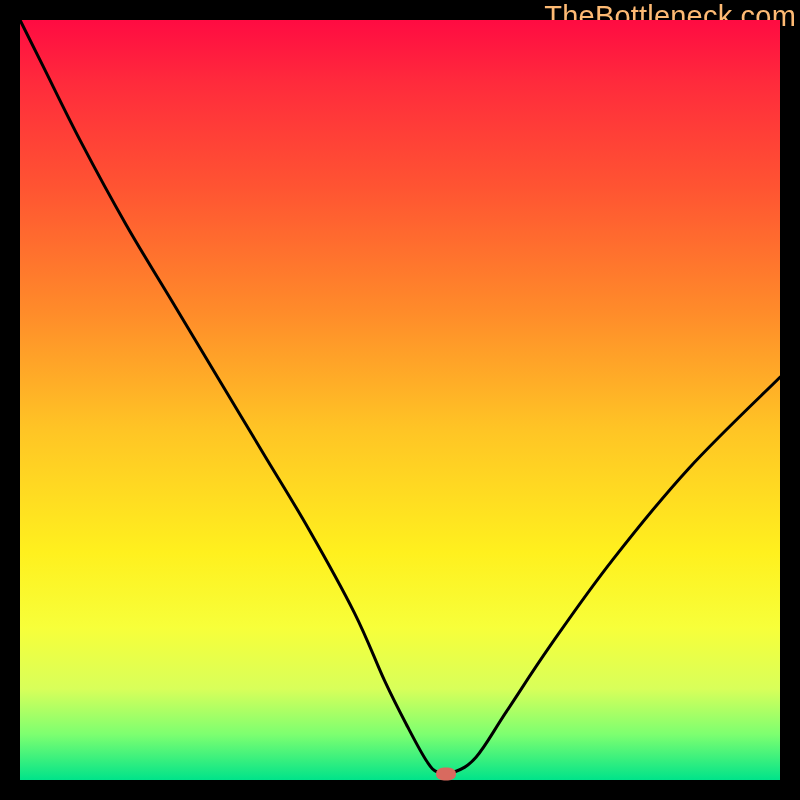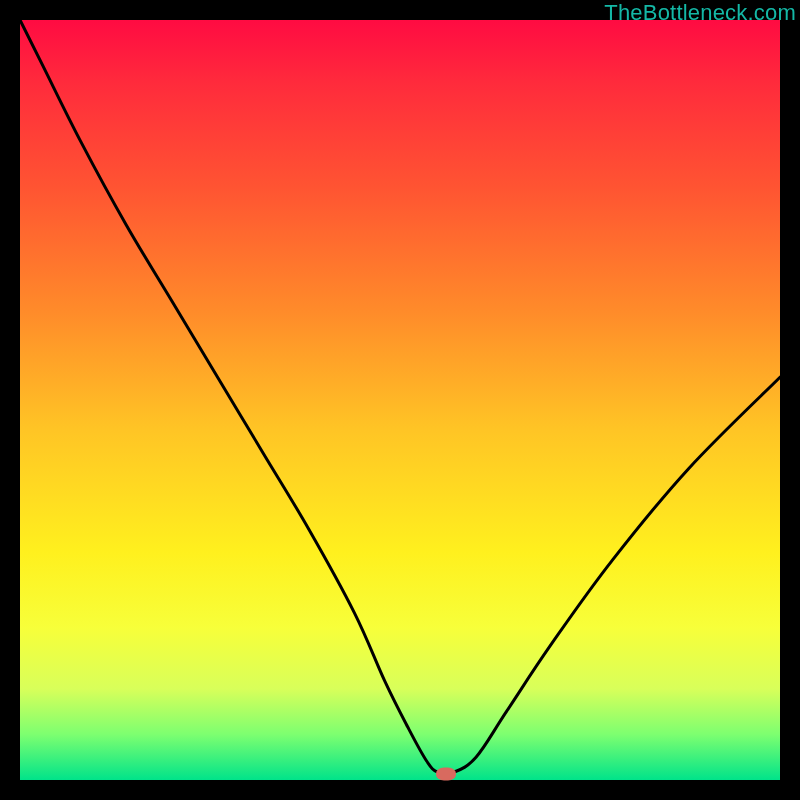--- a/index.html
+++ b/index.html
@@ -35,22 +35,22 @@
       #f7ff3a 80%,
       #d8ff5a 88%,
       #7dff70 94%,
       #00e38a 100%
     );
   }
   .watermark {
     position: absolute;
     top: 0px;
     right: 4px;
-    color: #14b8a6;
-    font-size: 22px;
+    color: #fdba74;
+    font-size: 29px;
     font-weight: 500;
     letter-spacing: 0.2px;
     pointer-events: none;
   }
   svg.curve {
     position: absolute;
     left: 0;
     top: 0;
     width: 760px;
     height: 760px;

